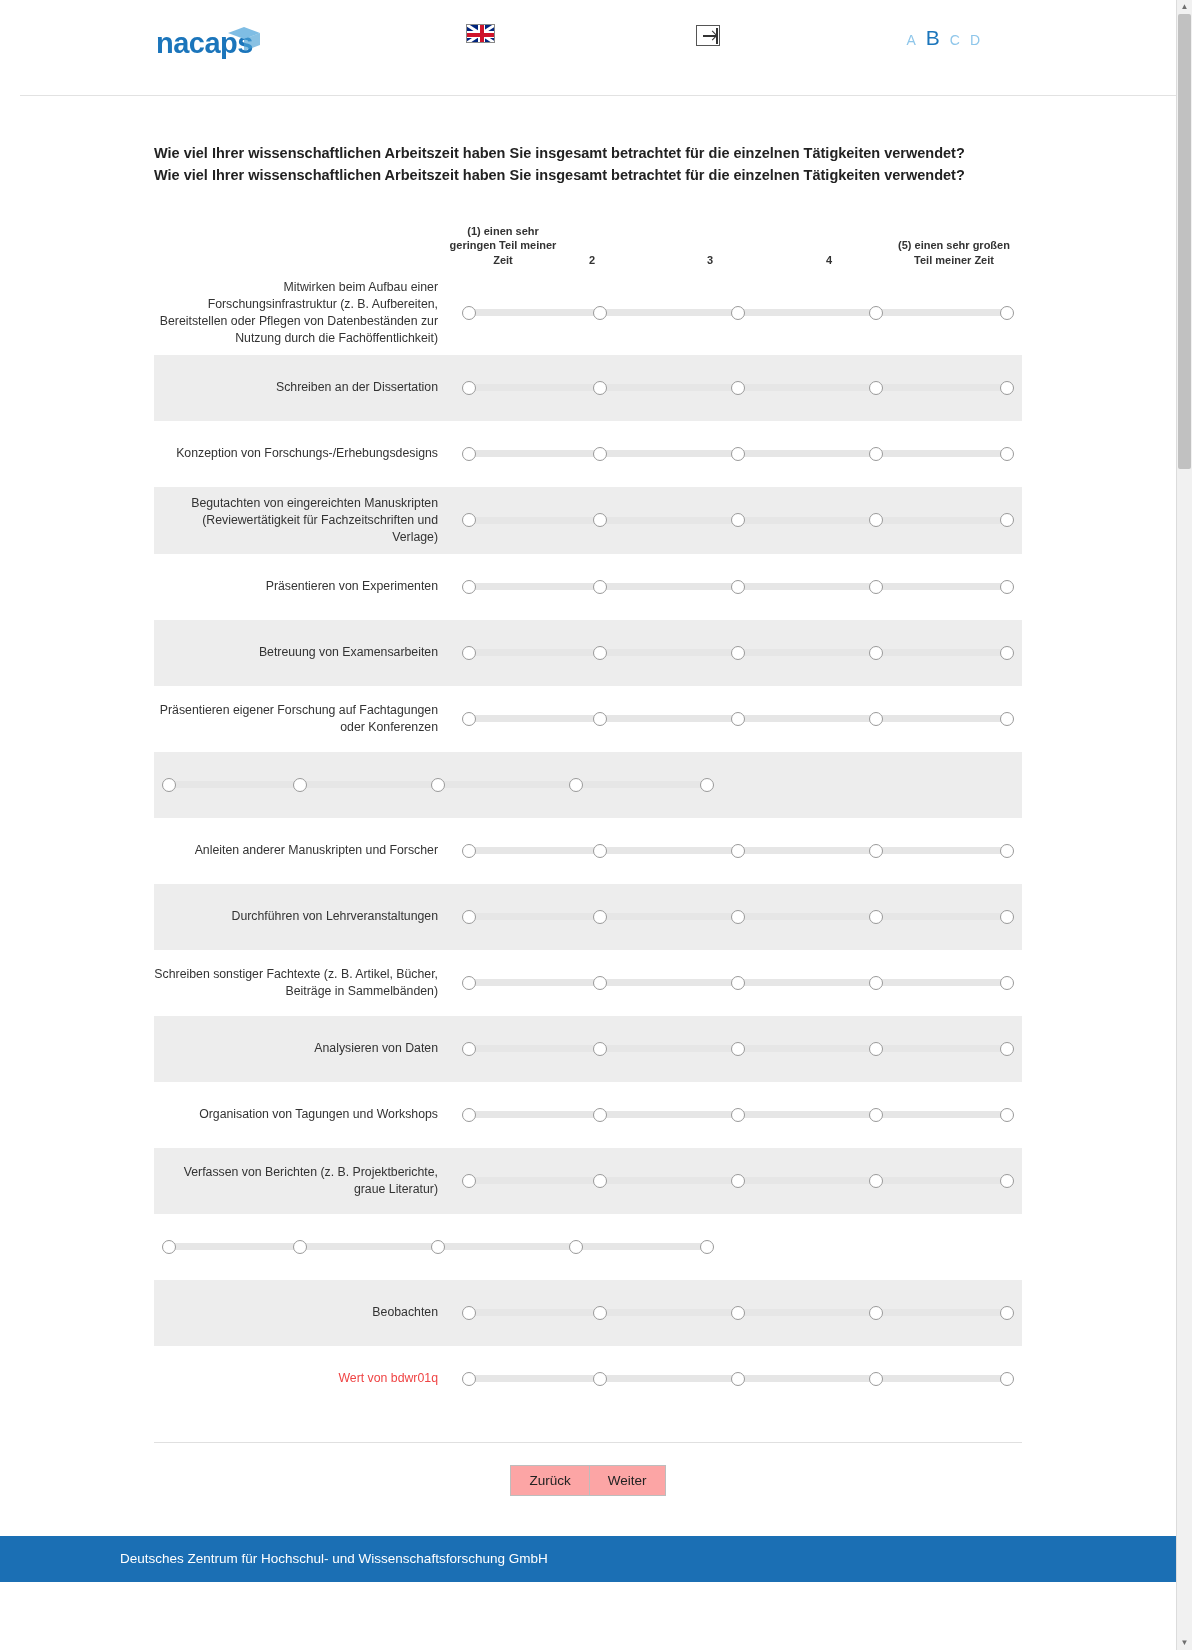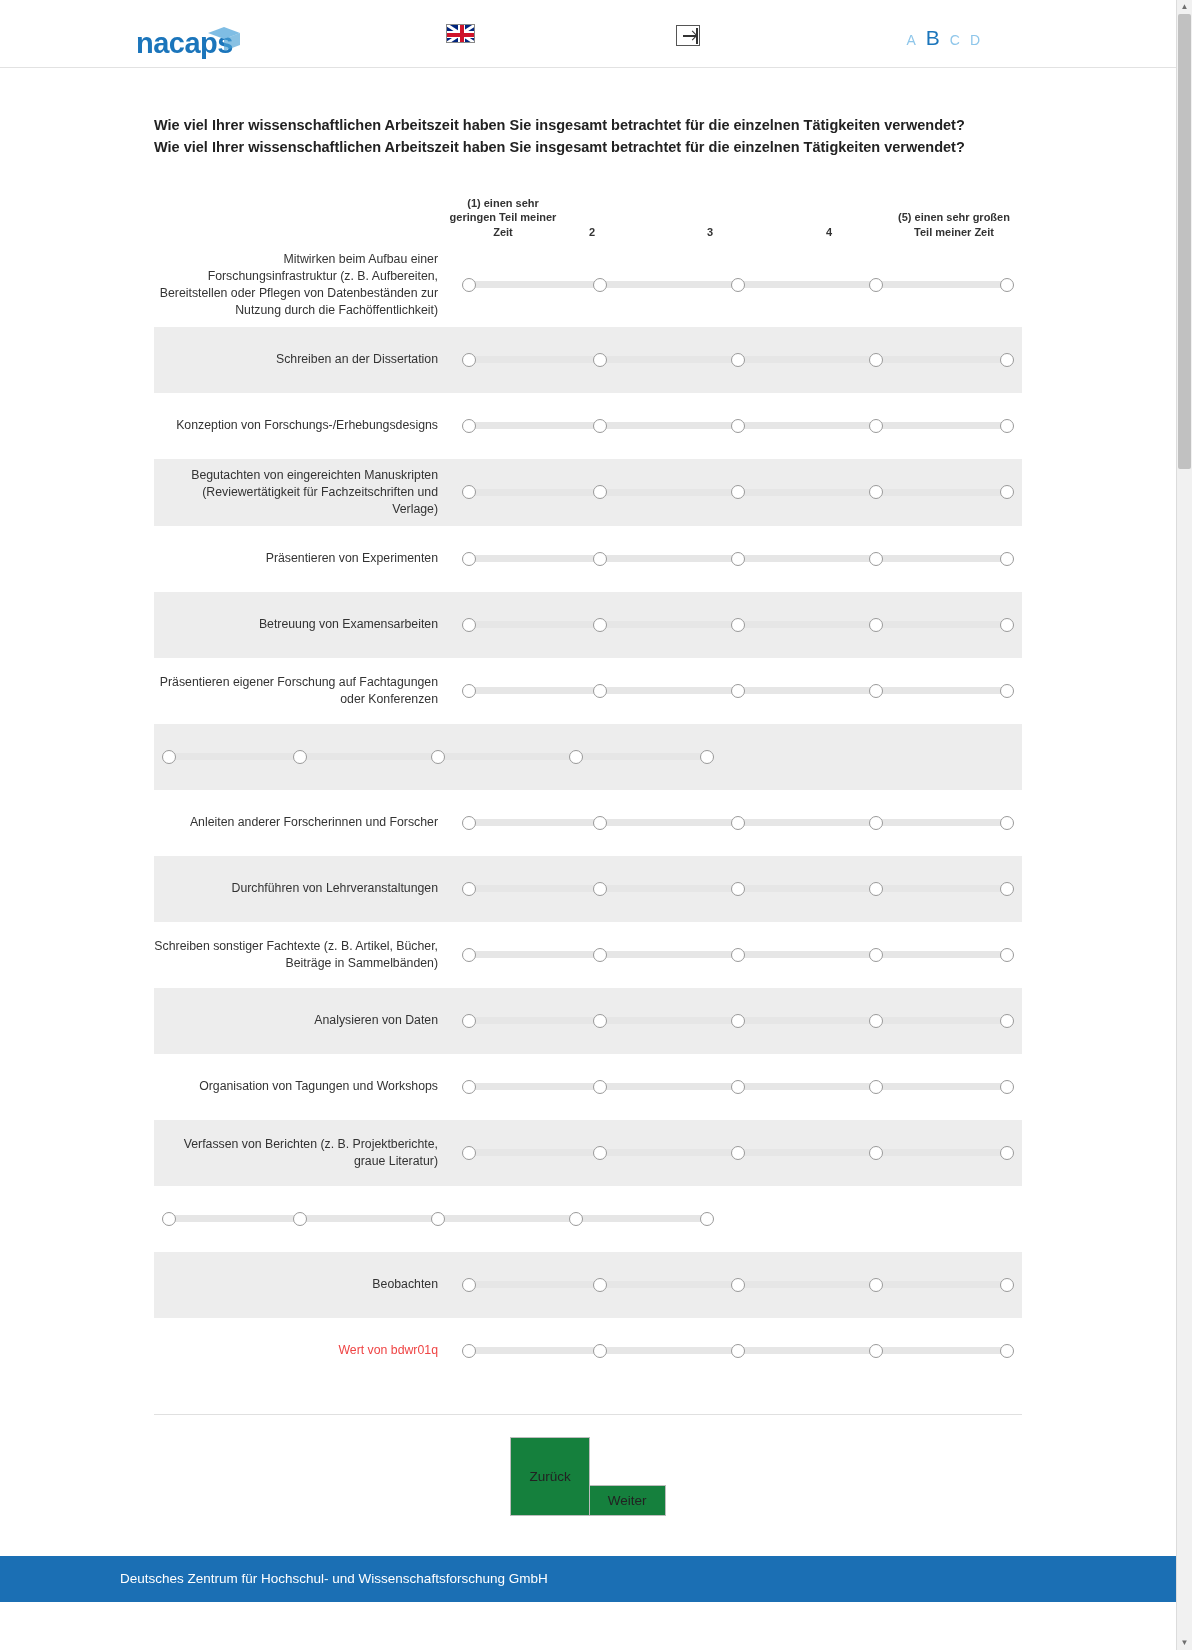--- a/index.html
+++ b/index.html
@@ -71,26 +71,27 @@
     color: #6e6e6e;
   }
 
   .viewport {
     width: 1176px;
     position: relative;
   }
 
   
   .header {
-    height: 68px;
+    height: 96px;
     border-bottom: 1px solid #e2e2e2;
     display: flex;
     align-items: center;
     position: relative;
     background: #fff;
+    margin-left: 20px;
   }
   .logo {
     position: absolute;
     left: 136px;
     top: 18px;
     display: flex;
     align-items: flex-end;
     height: 40px;
   }
   .logo-text {
@@ -287,29 +288,29 @@
     margin: 30px auto 0 auto;
     border-top: 1px solid #e0e0e0;
   }
   .nav-buttons {
     width: 868px;
     margin: 22px auto 0 auto;
     display: flex;
     justify-content: center;
   }
   .nav-btn {
-    background: #15803d;
+    background: #fca5a5;
     border: 1px solid #bdbdbd;
     font-size: 13.5px;
     color: #222;
     padding: 7px 18px;
     cursor: pointer;
     font-family: "Liberation Sans", sans-serif;
   }
-  .nav-btn + .nav-btn { border-left: none; margin-top: 48px; }
+  .nav-btn + .nav-btn { border-left: none; }
 
   .footer {
     margin-top: 40px;
     background: #1b6fb4;
     height: 46px;
     display: flex;
     align-items: center;
   }
   .footer span {
     color: #fff;
@@ -479,21 +480,21 @@
             <div class="handle h1"></div>
             <div class="handle h2"></div>
             <div class="handle h3"></div>
             <div class="handle h4"></div>
             <div class="handle h5"></div>
           </div>
         </div>
       </div>
 
       <div class="row">
-        <div class="label">Anleiten anderer Forscherinnen und Forscher</div>
+        <div class="label">Anleiten anderer Manuskripten und Forscher</div>
         <div class="slider-cell">
           <div class="slider">
             <div class="track"></div>
             <div class="handle h1"></div>
             <div class="handle h2"></div>
             <div class="handle h3"></div>
             <div class="handle h4"></div>
             <div class="handle h5"></div>
           </div>
         </div>

